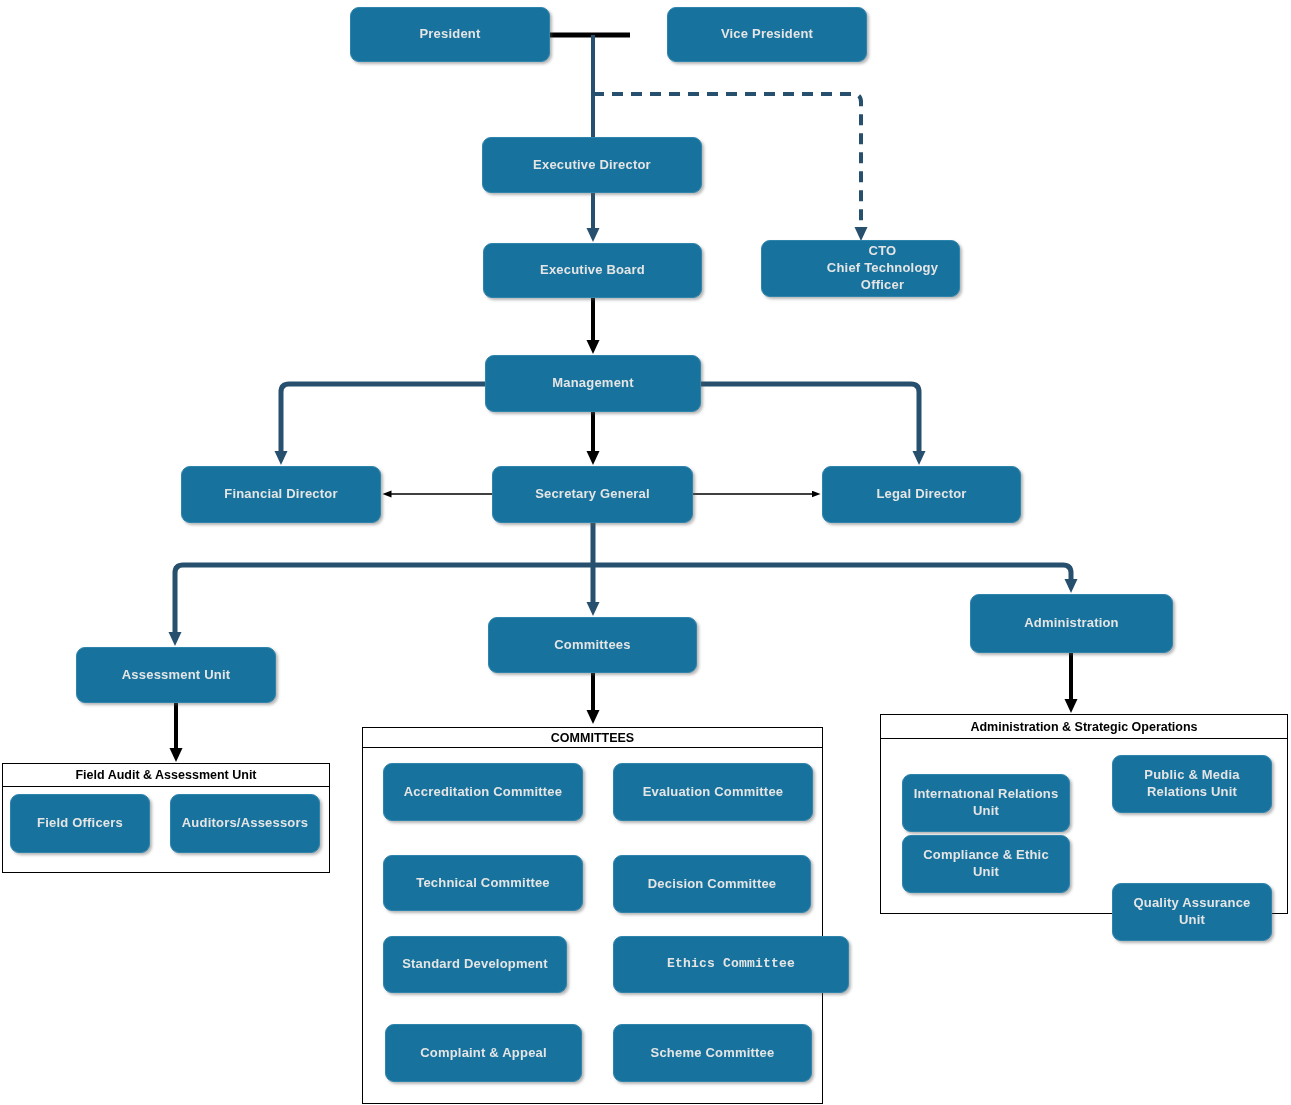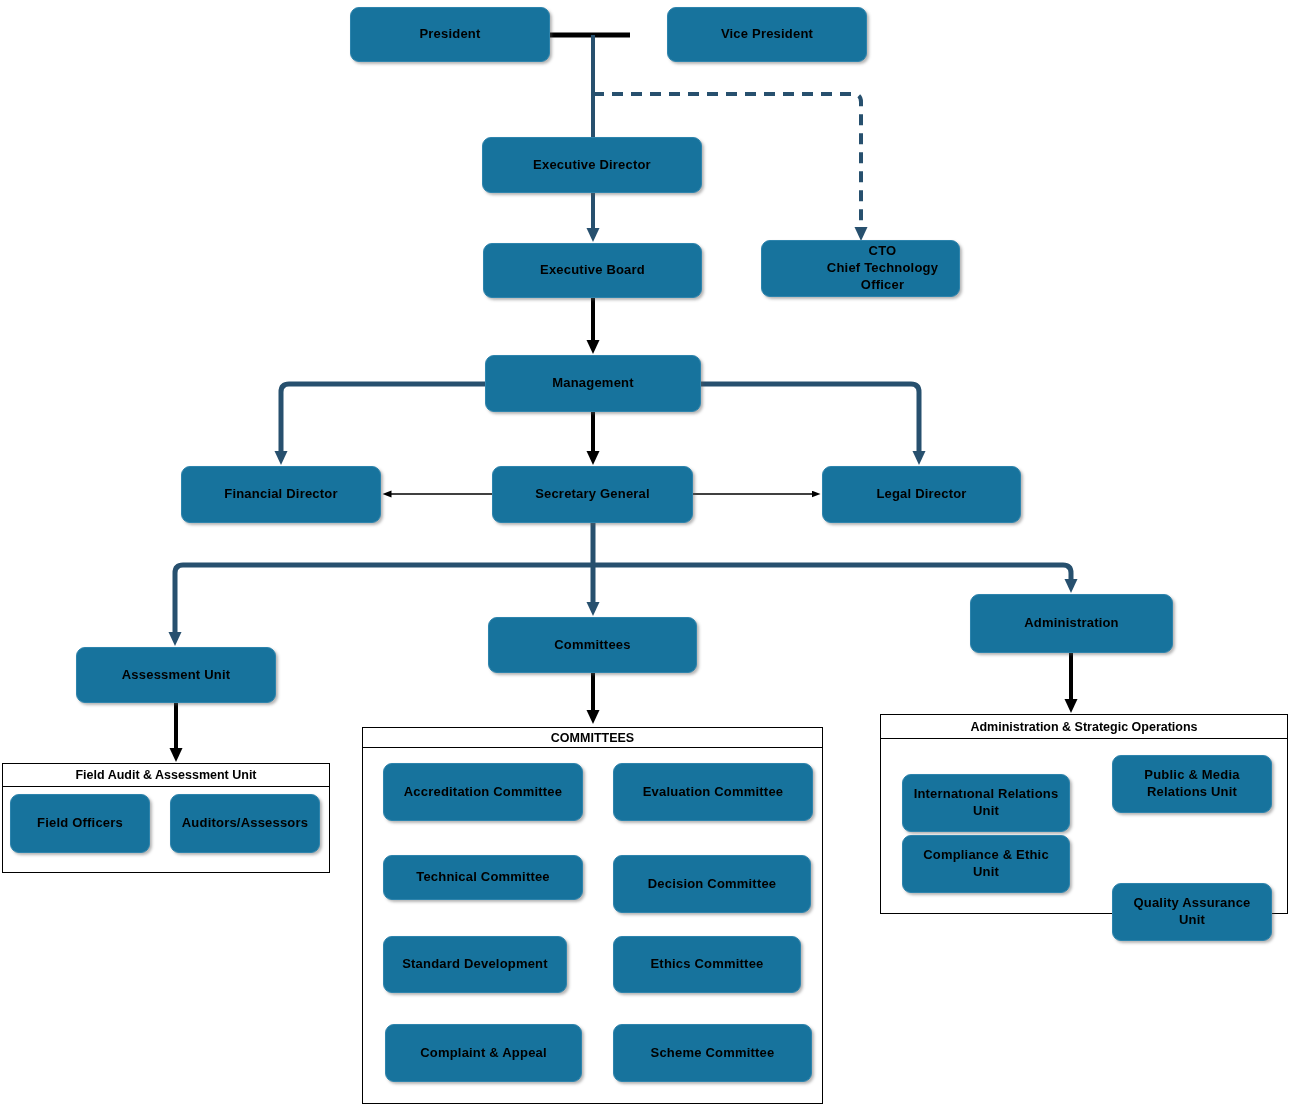--- a/index.html
+++ b/index.html
@@ -12,21 +12,21 @@
   .wire-slate{stroke:#27506e;fill:none;}
   .w5{stroke-width:5;}
   .w4{stroke-width:4;}
   .w15{stroke-width:1.5;}
   .dashed{stroke-dasharray:11 8;}
   .node{
     position:absolute;
     background:#17739d;
     border:1px solid #2d84ad;
     border-radius:9px;
-    color:#000000;
+    color:#e5e5e5;
     font-weight:bold;
     font-size:13px;
     line-height:1.3;
     display:flex;align-items:center;justify-content:center;
     text-align:center;
     white-space:pre-line;
     box-shadow:2px 2px 3px rgba(90,90,90,0.45);
     box-sizing:border-box;
     letter-spacing:.2px;
   }
@@ -99,24 +99,24 @@
     <div class="panel-header" style="height:23px;">Field Audit &amp; Assessment Unit</div>
   </div>
   <div class="node" style="left:10px;top:794px;width:140px;height:59px;">Field Officers</div>
   <div class="node" style="left:170px;top:794px;width:150px;height:59px;">Auditors/Assessors</div>
 
   <div class="panel" style="left:362px;top:727px;width:461px;height:377px;">
     <div class="panel-header" style="height:20px;">COMMITTEES</div>
   </div>
   <div class="node" style="left:383px;top:763px;width:200px;height:58px;">Accreditation Committee</div>
   <div class="node" style="left:613px;top:763px;width:200px;height:58px;">Evaluation Committee</div>
-  <div class="node" style="left:383px;top:855px;width:200px;height:45px;">Technical Committee</div>
+  <div class="node" style="left:383px;top:855px;width:200px;height:56px;">Technical Committee</div>
   <div class="node" style="left:613px;top:855px;width:198px;height:58px;">Decision Committee</div>
   <div class="node" style="left:383px;top:936px;width:184px;height:57px;">Standard Development</div>
-  <div class="node" style="left:613px;top:936px;width:188px;height:57px;">Ethics Committee</div>
+  <div class="node" style="left:613px;top:936px;width:236px;height:57px;font-family:Liberation Mono, monospace;">Ethics Committee</div>
   <div class="node" style="left:385px;top:1024px;width:197px;height:58px;">Complaint &amp; Appeal</div>
   <div class="node" style="left:613px;top:1024px;width:199px;height:58px;">Scheme Committee</div>
 
   <div class="panel" style="left:880px;top:714px;width:408px;height:200px;">
     <div class="panel-header" style="height:24px;text-align:right;">Administration &amp; Strategic Operations</div>
   </div>
   <div class="node" style="left:902px;top:774px;width:168px;height:58px;">Internatıonal Relations
 Unit</div>
   <div class="node" style="left:1112px;top:755px;width:160px;height:58px;">Public &amp; Media
 Relations Unit</div>

